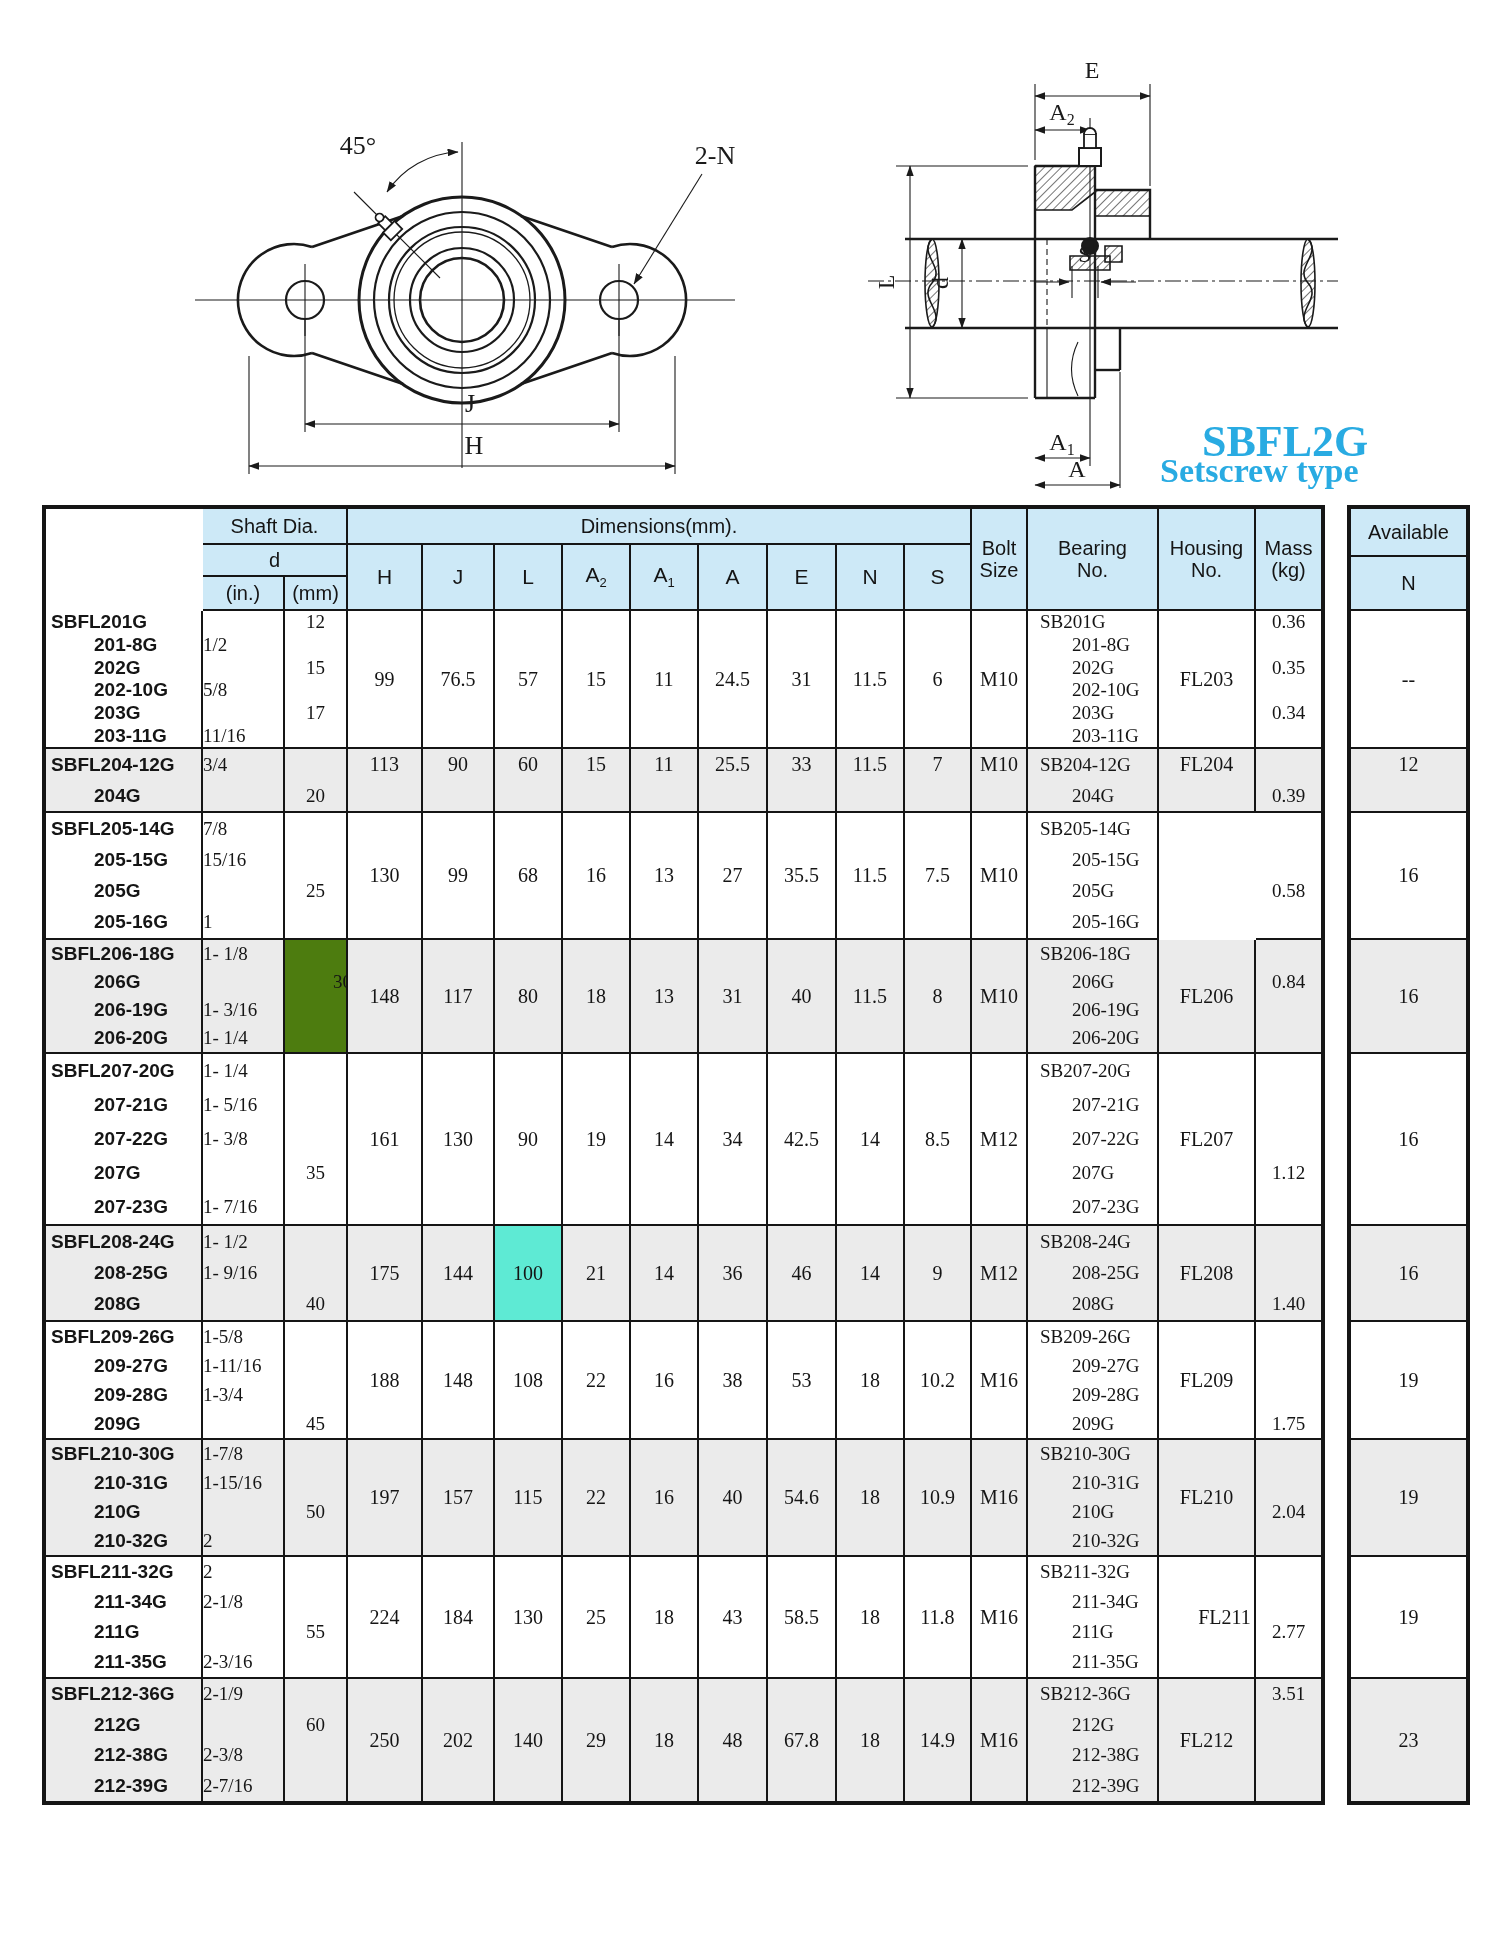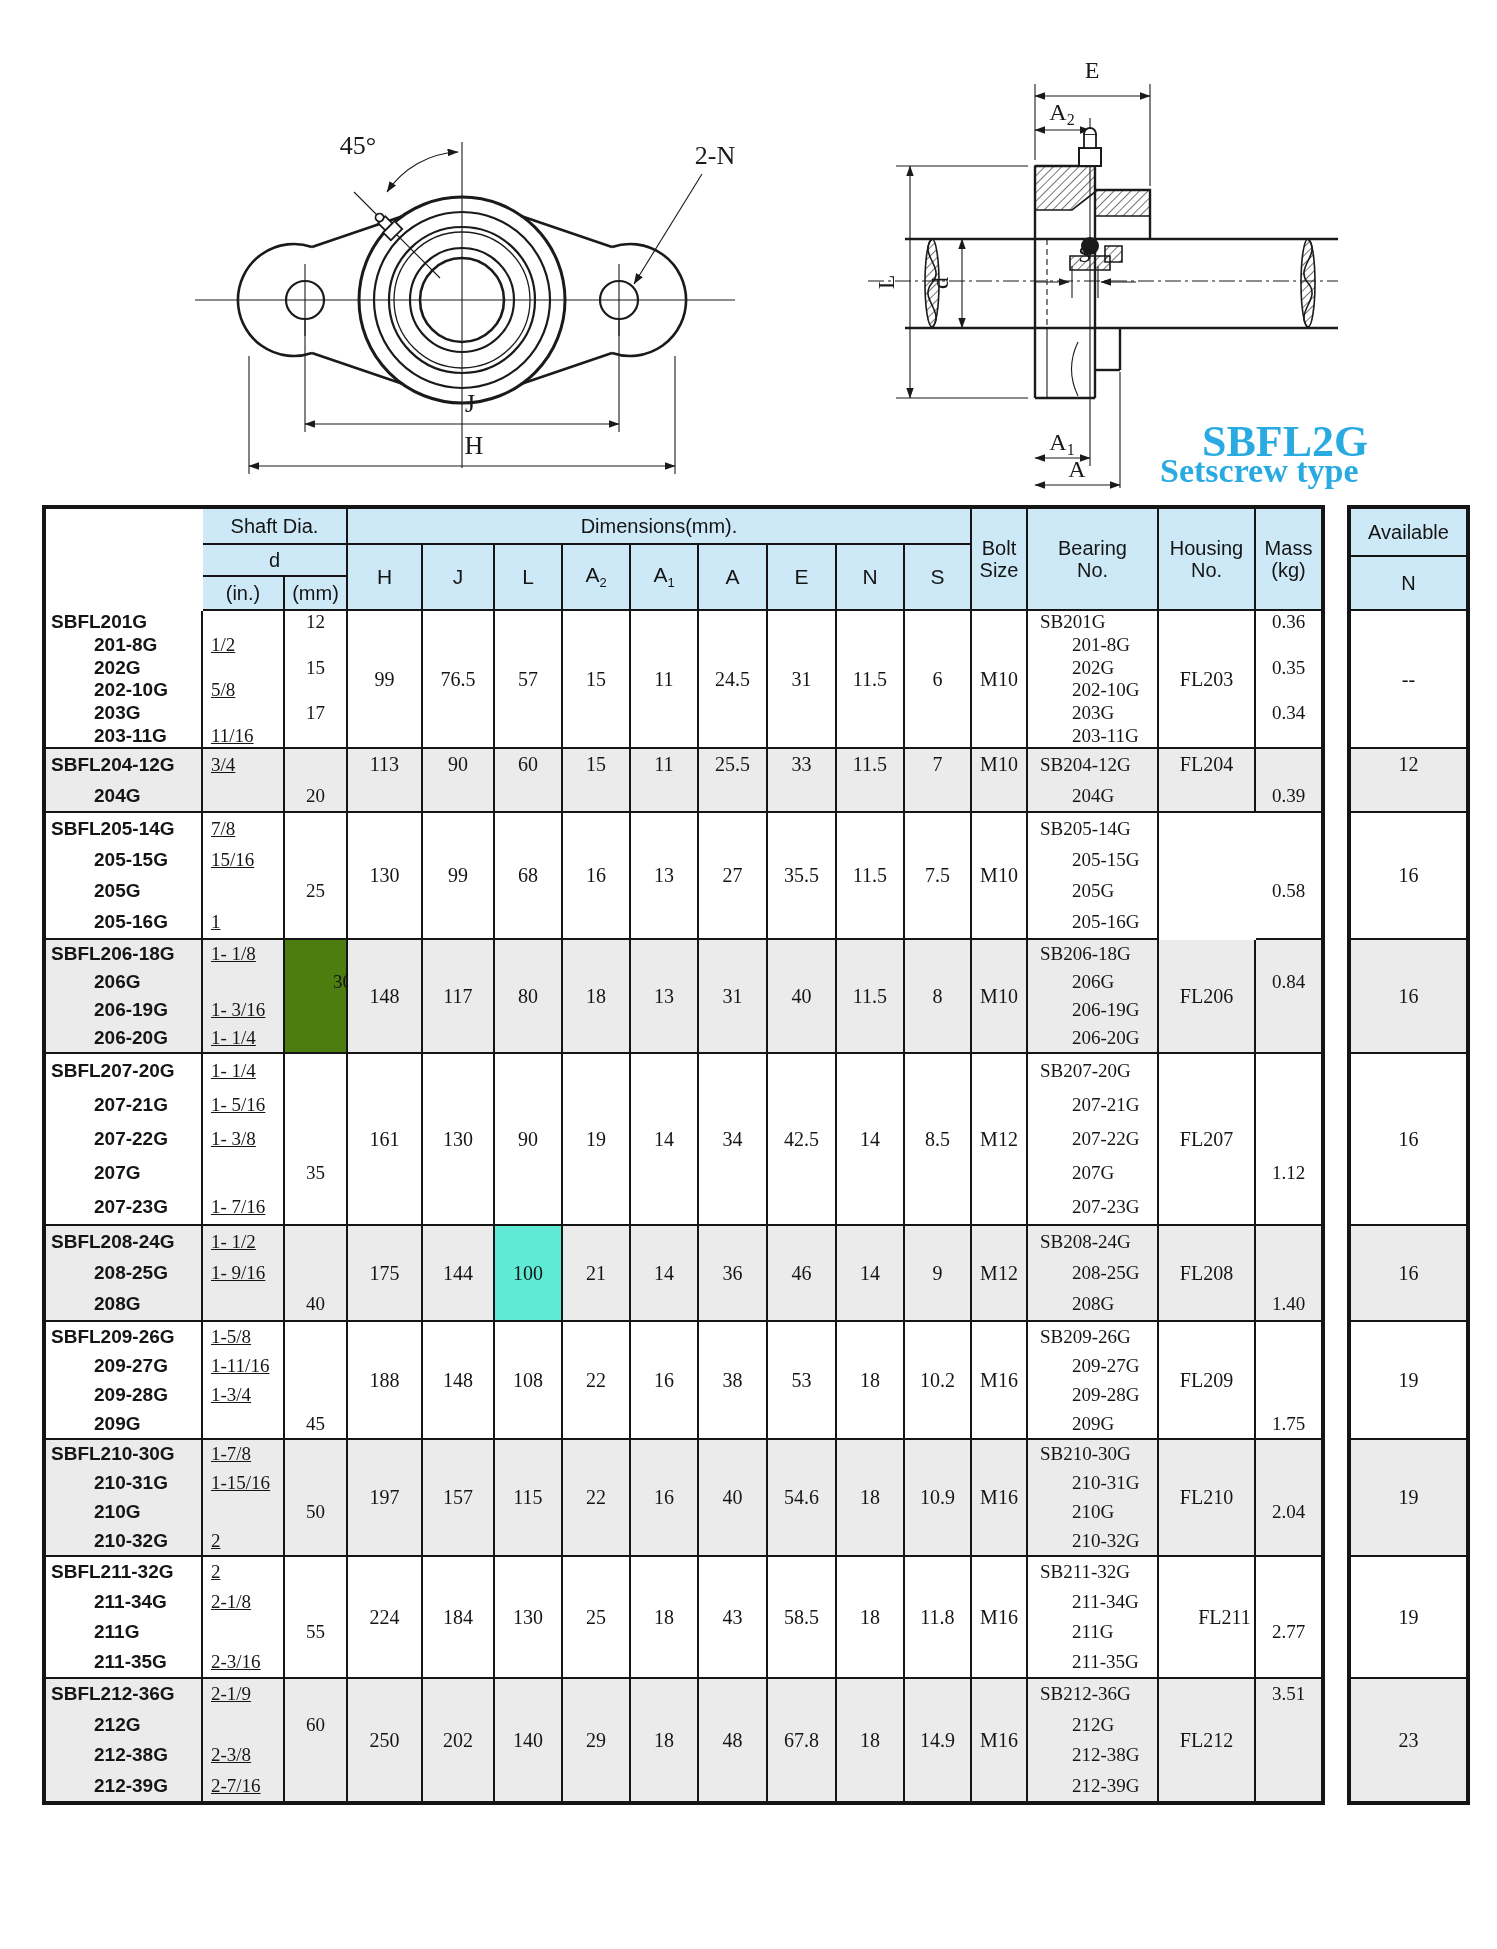--- a/index.html
+++ b/index.html
@@ -23,21 +23,21 @@
   .hdim{font-size:21px;}
   .hdim sub{font-size:13px;}
   .num{display:flex;align-items:center;justify-content:center;
        font-family:"Liberation Serif",serif;font-size:20px;}
   .num.vtop{align-items:flex-start;padding-top:4px;}
   .stack{display:grid;}
   .line{display:flex;align-items:center;white-space:nowrap;}
   .line.unit{font-weight:bold;font-size:19px;padding-left:5px;}
   .line.unit.cont{padding-left:48px;}
   .line.serif{font-family:"Liberation Serif",serif;font-size:19px;}
-  .line.in{padding-left:8px;text-decoration:underline;}
+  .line.in{}
   .line.mm,.line.mass{justify-content:center;padding-left:0;}
   .line.bearing{padding-left:12px;}
   .line.bearing.cont{padding-left:44px;}
 
   
   .a-unit{grid-area:1/1/4/2}
   .a-shaft{grid-area:1/2/2/4}
   .a-d{grid-area:2/2/3/4}
   .a-in{grid-area:3/2/4/3}
   .a-mm{grid-area:3/3/4/4}

